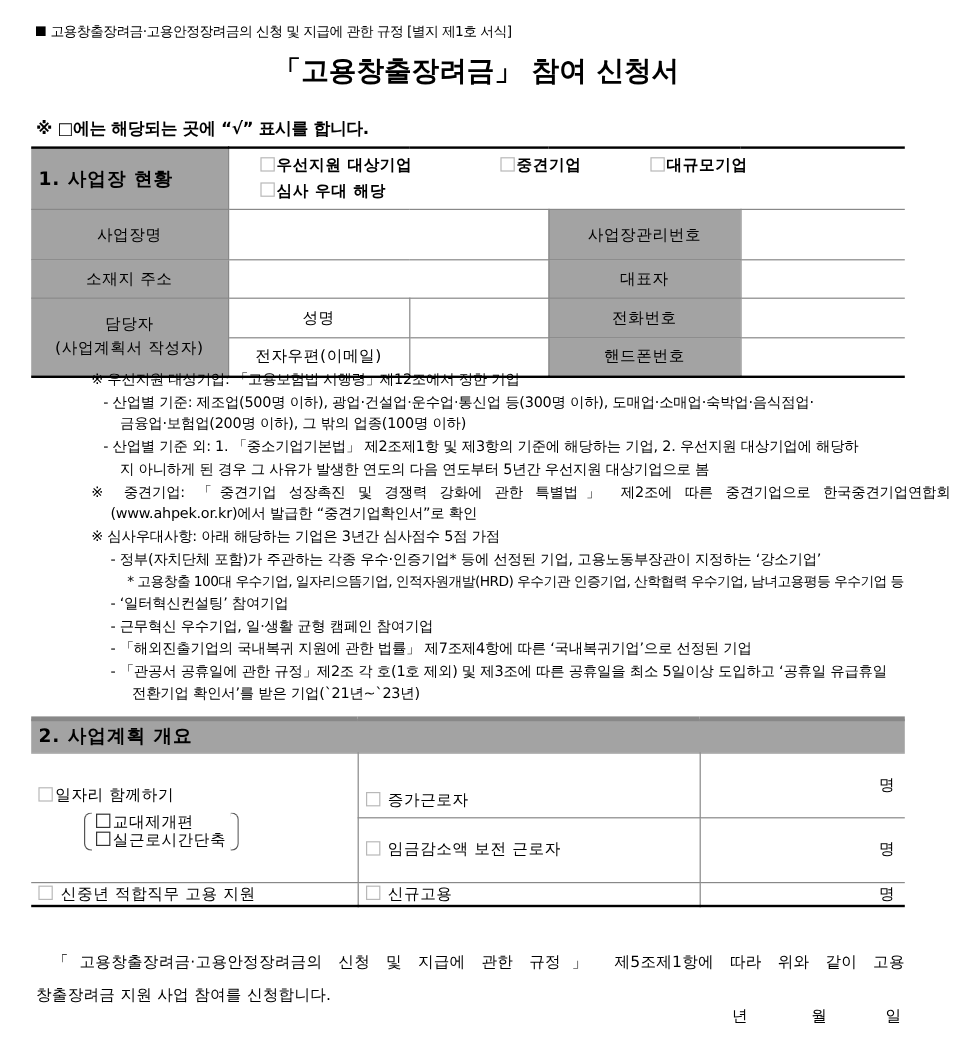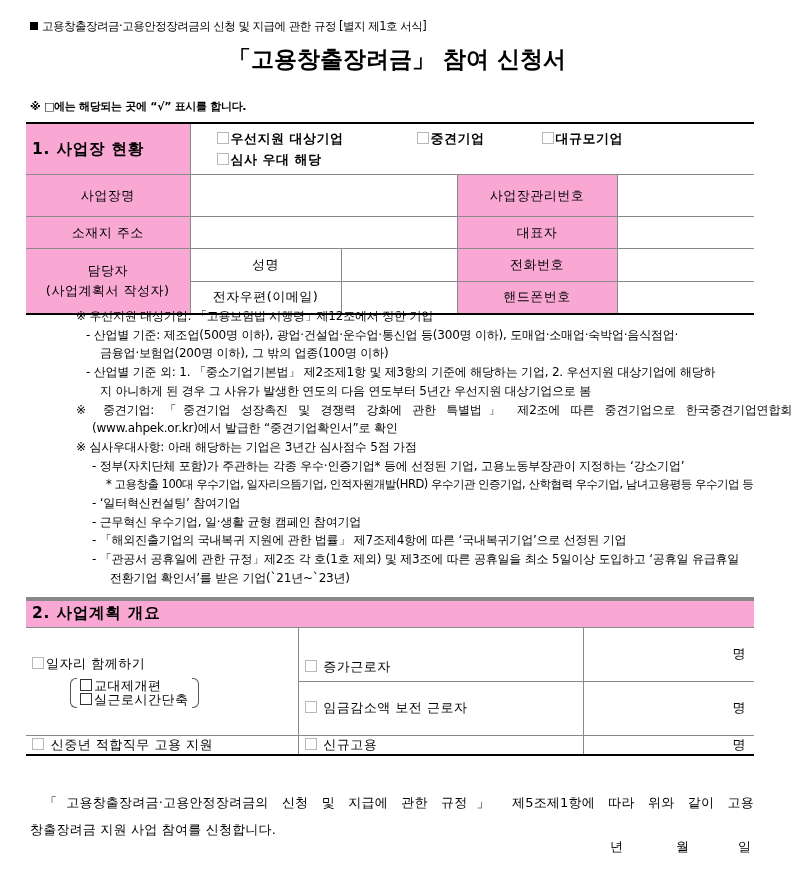--- a/index.html
+++ b/index.html
@@ -2,29 +2,29 @@
 <html><head>
 <meta charset="utf-8">
 <style>
   html, body { margin: 0; padding: 0; background: #ffffff; }
   body { width: 794px; height: 870px; position: relative; overflow: hidden;
          font-family: "DejaVu Sans", "Liberation Sans", sans-serif; color: #000; }
   .abs { position: absolute; }
   .header-note { left: 30px; top: 19px; font-size: 11.5px; letter-spacing: -0.5px; white-space: nowrap; }
   .header-note .sq { display: inline-block; width: 8px; height: 8px; background: #000; margin-right: 4px; vertical-align: 0px; }
   .title { left: 0; width: 794px; top: 44px; text-align: center; font-size: 23px; font-weight: bold; letter-spacing: 0px; }
-  .check-note { left: 30px; top: 99px; font-size: 11px; font-weight: bold; letter-spacing: -0.3px; white-space: nowrap; }
+  .check-note { left: 30px; top: 99px; font-size: 14px; font-weight: bold; letter-spacing: -0.3px; white-space: nowrap; }
 
   table { border-collapse: collapse; table-layout: fixed; position: absolute; }
   td { padding: 0; font-size: 13px; letter-spacing: 0.5px; }
   .t1 { left: 26px; top: 122px; width: 728px; border-top: 2px solid #000; border-bottom: 2px solid #000; }
   .t1 td { border: 1px solid #888; }
   .t1 tr td:first-child { border-left: none; }
   .t1 tr td:last-child { border-right: none; }
-  .gray { background: #f9a8d4; }
+  .gray { background: #a3a3a3; }
   .center { text-align: center; }
   .sec-title { font-size: 15.5px; font-weight: bold; padding-left: 6px; letter-spacing: 0.8px; }
   .cb { display: inline-block; width: 10px; height: 10px; border: 1px solid #b8b8b8; vertical-align: -1px; margin-right: 2px; background: #fff; }
   .cb.dark { border-color: #333; }
   .opts { padding: 4px 0 4px 26px; line-height: 21px; font-size: 13px; font-weight: bold; }
   .opt { display: inline-block; white-space: nowrap; }
 
   .notes { left: 32px; top: 307px; width: 730px; font-size: 12px; letter-spacing: -0.2px; line-height: 18.7px; margin-left: 44px; }
   .notes div { white-space: nowrap; }
   .i1 { padding-left: 10px; }

